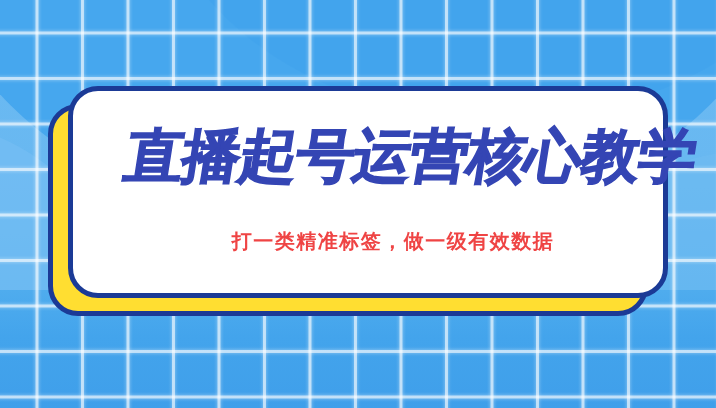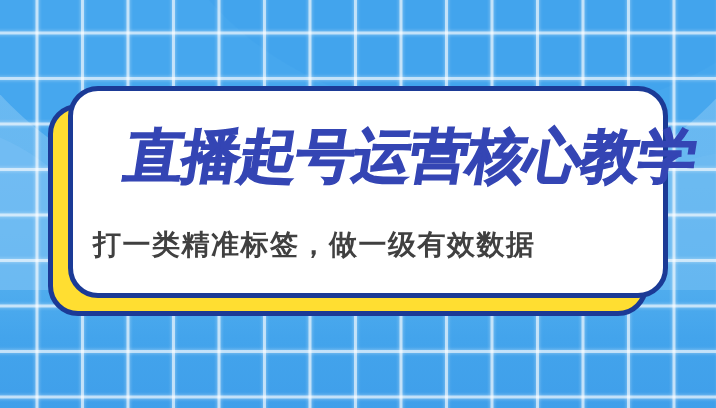--- a/index.html
+++ b/index.html
@@ -155,26 +155,27 @@
     white-space: nowrap;
     transform: skewX(-9deg);
     -webkit-text-stroke: 1.5px #3445B4;
   }
 
   .subtitle {
     position: absolute;
     left: 20px;
     top: 140px;
     width: 600px;
+    text-align: center;
     font-family: "DejaVu Sans", "Liberation Sans", sans-serif;
-    font-size: 28px;
+    font-size: 20px;
     line-height: 1;
     font-weight: 700;
     letter-spacing: 1.5px;
-    color: #404040;
+    color: #ef4444;
     white-space: nowrap;
   }
 </style>
 </head>
 <body>
 
 <div id="poster">
 
   <div class="bg-base"></div>
   <div class="bg-tone-top"></div>

